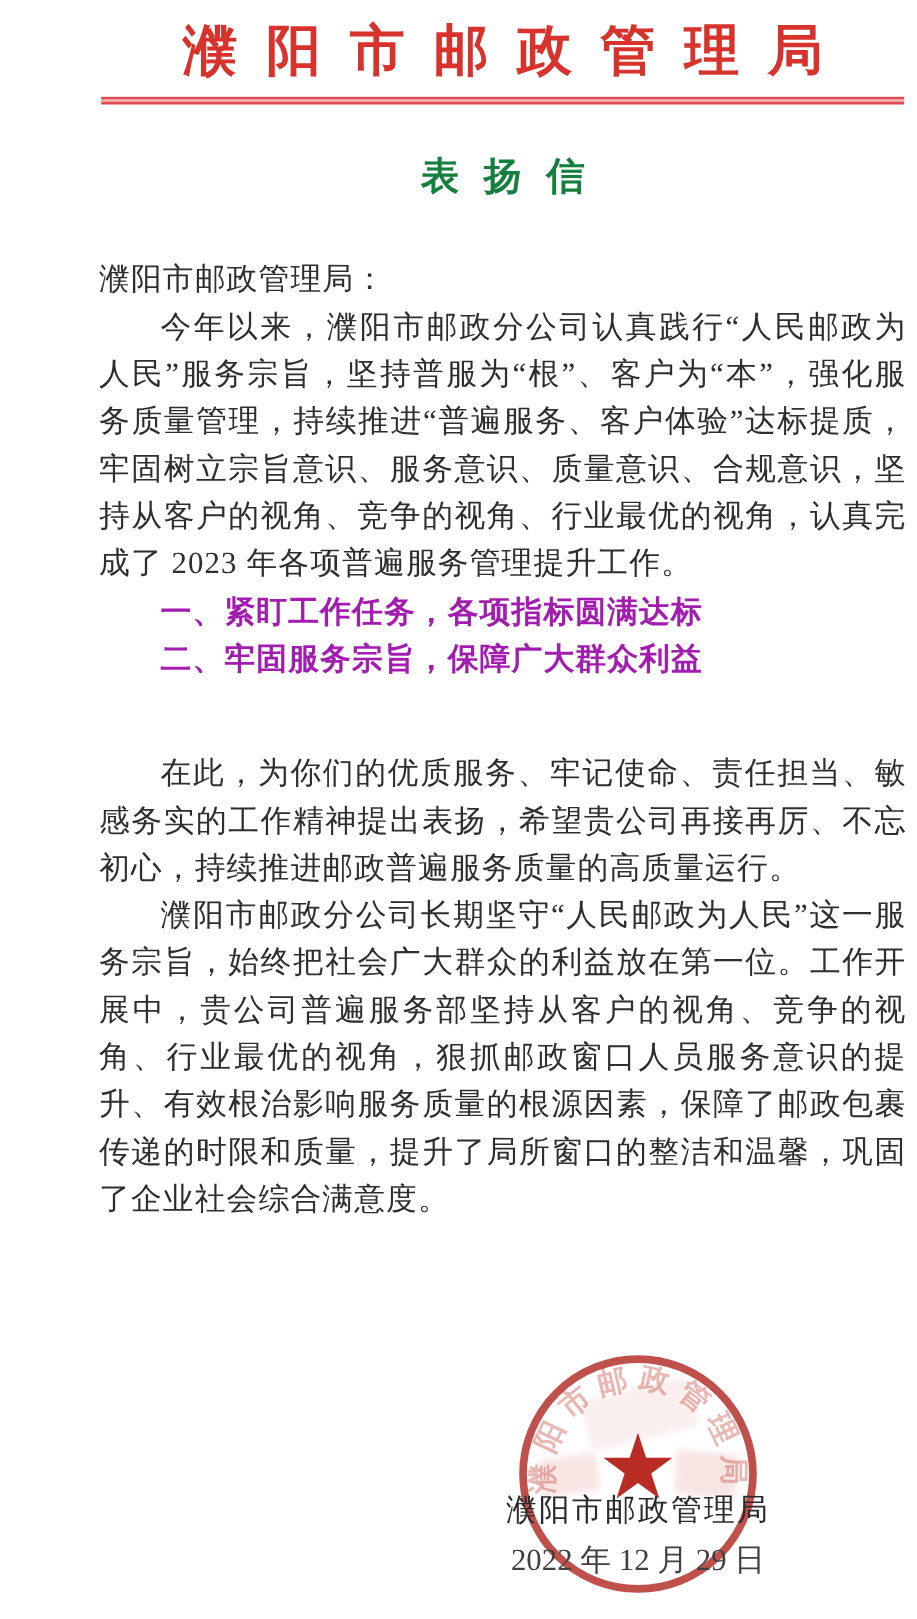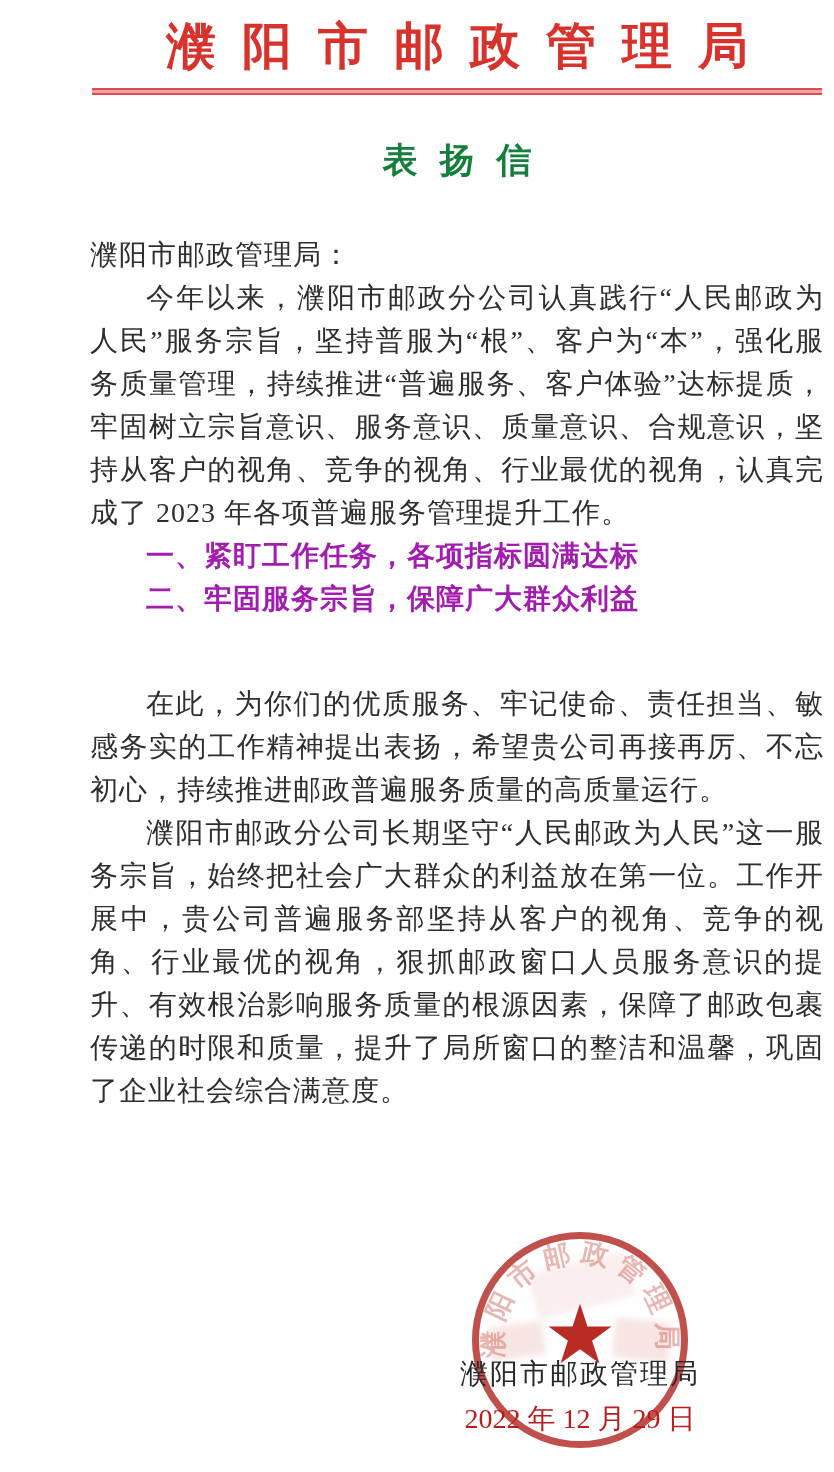--- a/index.html
+++ b/index.html
@@ -112,21 +112,21 @@
   .sign-org{
     font-size:28px;
     line-height:43px;
     letter-spacing:2px;
     color:#2a2a2e;
   }
   .sign-date{
     margin-top:2px;
     font-size:28px;
     line-height:43px;
-    color:#b91c1c;
+    color:#404040;
   }
 </style>
 </head>
 <body>
 
 <div class="page">
 
   <div class="letterhead">濮阳市邮政管理局</div>
 
   <div class="red-rule"></div>

